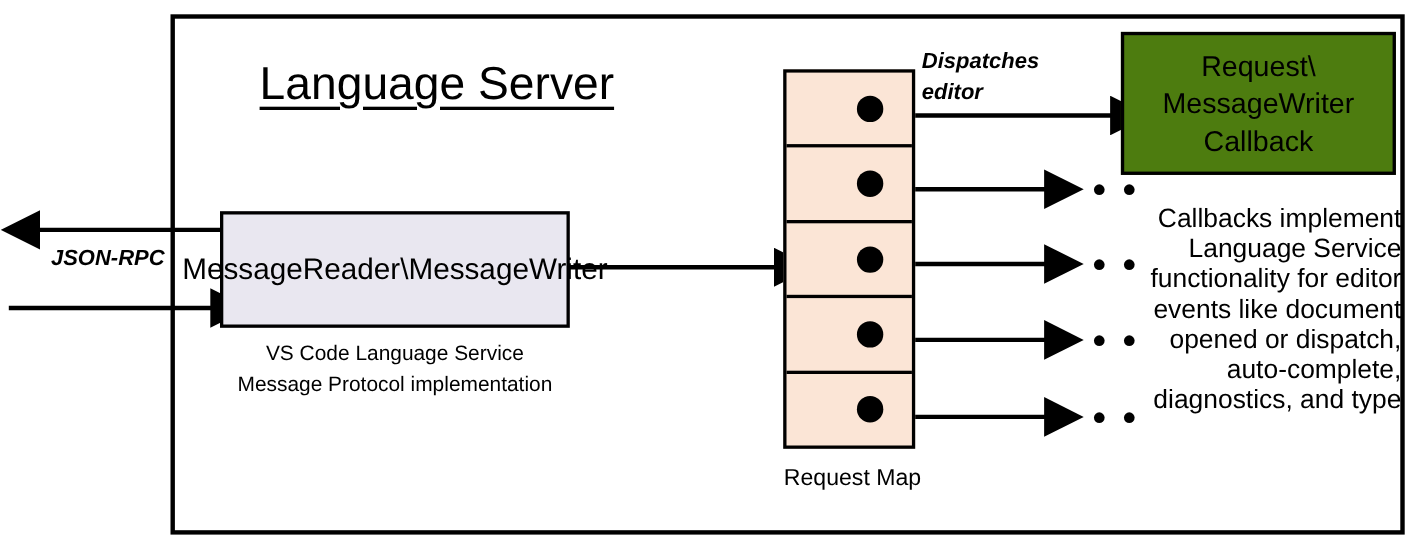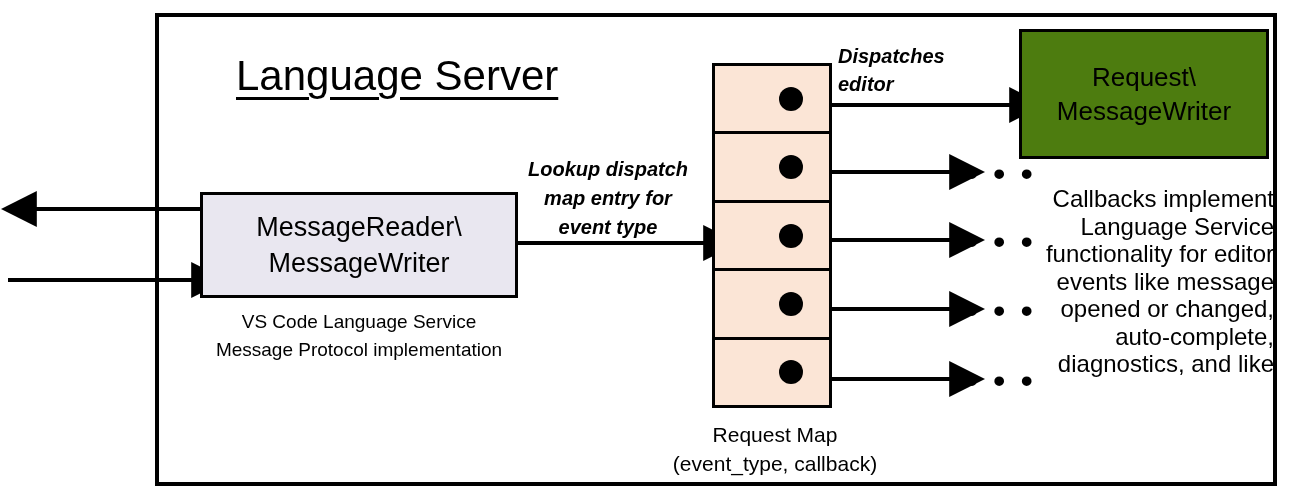--- a/index.html
+++ b/index.html
@@ -42,21 +42,21 @@
   }
 
   
   #reader-box {
     left: 200px; top: 192px;
     width: 318px; height: 106px;
     background: #e9e7f0;
     border: 3px solid #000000;
     box-sizing: border-box;
     display: flex;
-    flex-direction: column;
+    flex-direction: row;
     align-items: center;
     justify-content: center;
   }
   #reader-box .ln {
     font-size: 27px;
     line-height: 36px;
     white-space: nowrap;
   }
   #reader-caption {
     left: 180px; top: 308px;
@@ -212,36 +212,32 @@
     </g>
     <g>
       <line x1="789" y1="309" x2="954" y2="309" stroke="#000000" stroke-width="4" marker-end="url(#ah)"></line>
     </g>
     <g>
       <line x1="789" y1="379" x2="954" y2="379" stroke="#000000" stroke-width="4" marker-end="url(#ah)"></line>
     </g>
   </svg>
 
   <div class="abs" id="jsonrpc-label">
+    <div>JSON-RPC</div>
   </div>
 
   <div class="abs" id="reader-box">
     <div class="ln">MessageReader\</div>
     <div class="ln">MessageWriter</div>
   </div>
   <div class="abs" id="reader-caption">
     <div>VS Code Language Service</div>
     <div>Message Protocol implementation</div>
   </div>
 
-  <div class="abs" id="lookup-label">
-    <div>Lookup dispatch</div>
-    <div>map entry for</div>
-    <div>event type</div>
-  </div>
 
   <div class="abs" id="dispatch-label">
     <div>Dispatches</div>
     <div>editor</div>
   </div>
 
   <div class="abs" id="dispatch-map">
     <div class="map-row">
       <span class="map-dot"></span>
     </div>
@@ -253,35 +249,35 @@
     </div>
     <div class="map-row">
       <span class="map-dot"></span>
     </div>
     <div class="map-row">
       <span class="map-dot"></span>
     </div>
   </div>
   <div class="abs" id="dispatch-caption">
     <div>Request Map</div>
-    <div>(event_type, callback)</div>
   </div>
 
   <div class="abs ellipsis" style="left:966px; top:156px;">• • •</div>
   <div class="abs ellipsis" style="left:966px; top:224px;">• • •</div>
   <div class="abs ellipsis" style="left:966px; top:293px;">• • •</div>
   <div class="abs ellipsis" style="left:966px; top:363px;">• • •</div>
 
   <div class="abs" id="callback-box">
     <div class="ln">Request\</div>
     <div class="ln">MessageWriter</div>
+    <div class="ln">Callback</div>
   </div>
   <div class="abs" id="callback-caption">
     <div>Callbacks implement</div>
     <div>Language Service</div>
     <div>functionality for editor</div>
-    <div>events like message</div>
-    <div>opened or changed,</div>
+    <div>events like document</div>
+    <div>opened or dispatch,</div>
     <div>auto-complete,</div>
-    <div>diagnostics, and like</div>
+    <div>diagnostics, and type</div>
   </div>
 
 </div>
 
 </body></html>

